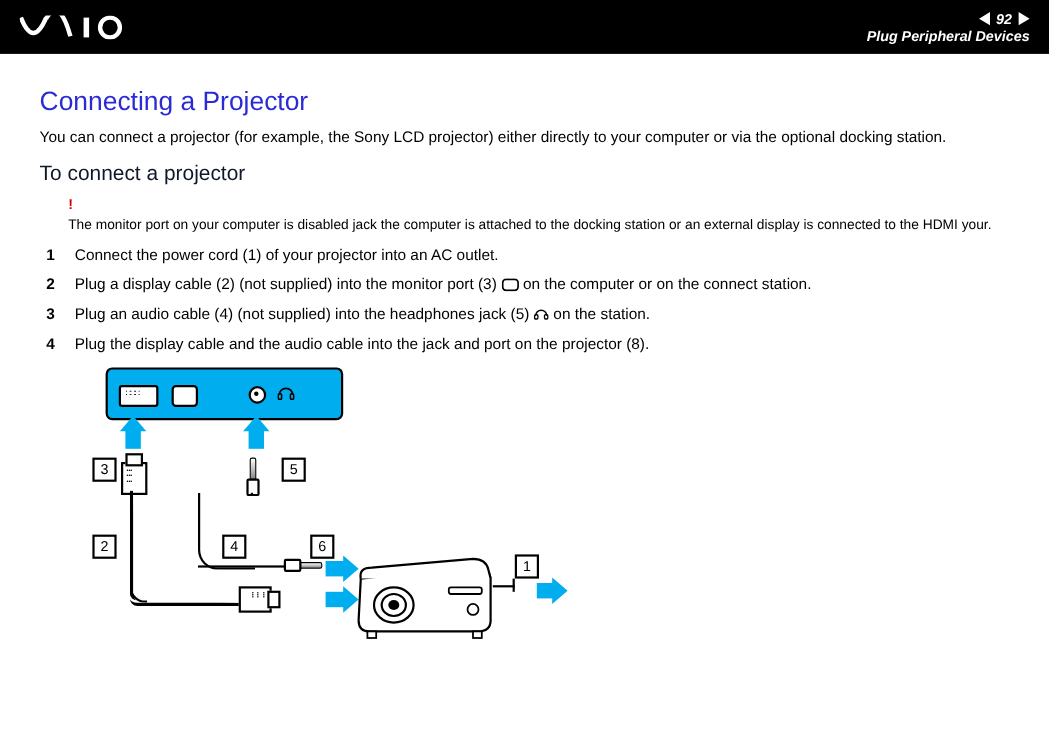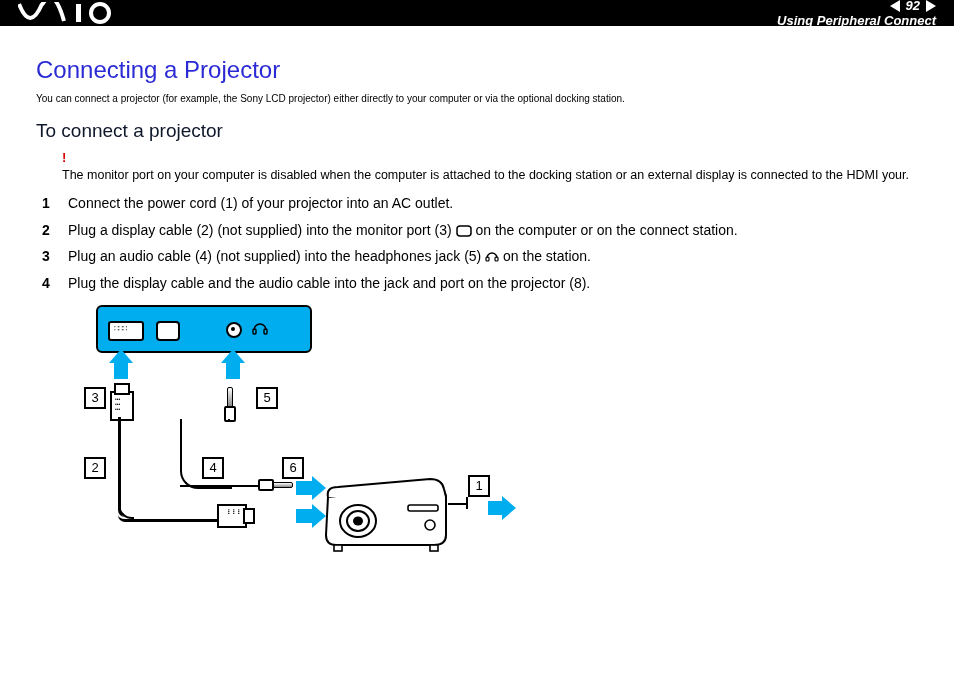--- a/index.html
+++ b/index.html
@@ -8,21 +8,21 @@
     width: 954px;
     height: 674px;
     background: #fff;
     font-family: Arial, Helvetica, sans-serif;
     color: #000;
     overflow: hidden;
   }
   .header {
     background: #000;
     color: #fff;
-    height: 26px;
+    height: 49px;
     display: flex;
     align-items: center;
     justify-content: space-between;
     padding: 0 18px 0 18px;
   }
   .logo {
     display: flex;
     align-items: center;
     height: 38px;
   }
@@ -55,21 +55,21 @@
   .content {
     padding: 30px 36px 0 36px;
   }
   h1.title {
     color: #2b2bd6;
     font-weight: normal;
     font-size: 24px;
     margin: 0 0 8px 0;
   }
   p.intro {
-    font-size: 10px;
+    font-size: 14px;
     margin: 0 0 14px 0;
     line-height: 1.35;
   }
   h2.subtitle {
     color: #0f172a;
     font-weight: normal;
     font-size: 19px;
     margin: 0 0 8px 0;
   }
   .note {
@@ -275,32 +275,32 @@
       <rect x="58" y="2" width="5" height="18" fill="#fff"></rect>
       <circle cx="82" cy="11" r="9" stroke="#fff" stroke-width="4" fill="none"></circle>
     </svg>
   </div>
   <div class="page-nav">
     <div class="nav-row">
       <span class="tri left"></span>
       <span>92</span>
       <span class="tri right"></span>
     </div>
-    <div class="section-name">Using Peripheral Connect</div>
+    <div class="section-name">Plug Peripheral Devices</div>
   </div>
 </div>
 
 <div class="content">
   <h1 class="title">Connecting a Projector</h1>
   <p class="intro">You can connect a projector (for example, the Sony LCD projector) either directly to your computer or via the optional docking station.</p>
   <h2 class="subtitle">To connect a projector</h2>
 
   <div class="note">
     <span class="bang">!</span>
-    <span>The monitor port on your computer is disabled when the computer is attached to the docking station or an external display is connected to the </span><span class="bold">HDMI</span><span> your.</span>
+    <span>The monitor port on your computer is disabled jack the computer is attached to the docking station or an external display is connected to the </span><span class="bold">HDMI</span><span> your.</span>
   </div>
 
   <ol class="steps">
     <li><span>Connect the power cord (1) of your projector into an AC outlet.</span></li>
     <li>
       <span>Plug a display cable (2) (not supplied) into the monitor port (3) </span><svg class="inline-icon" width="16" height="12">
           <rect x="1" y="1" width="14" height="10" rx="3" ry="3" fill="none" stroke="#000" stroke-width="1.5"></rect>
         </svg><span> on the computer or on the connect station.</span>
     </li>
     <li>

